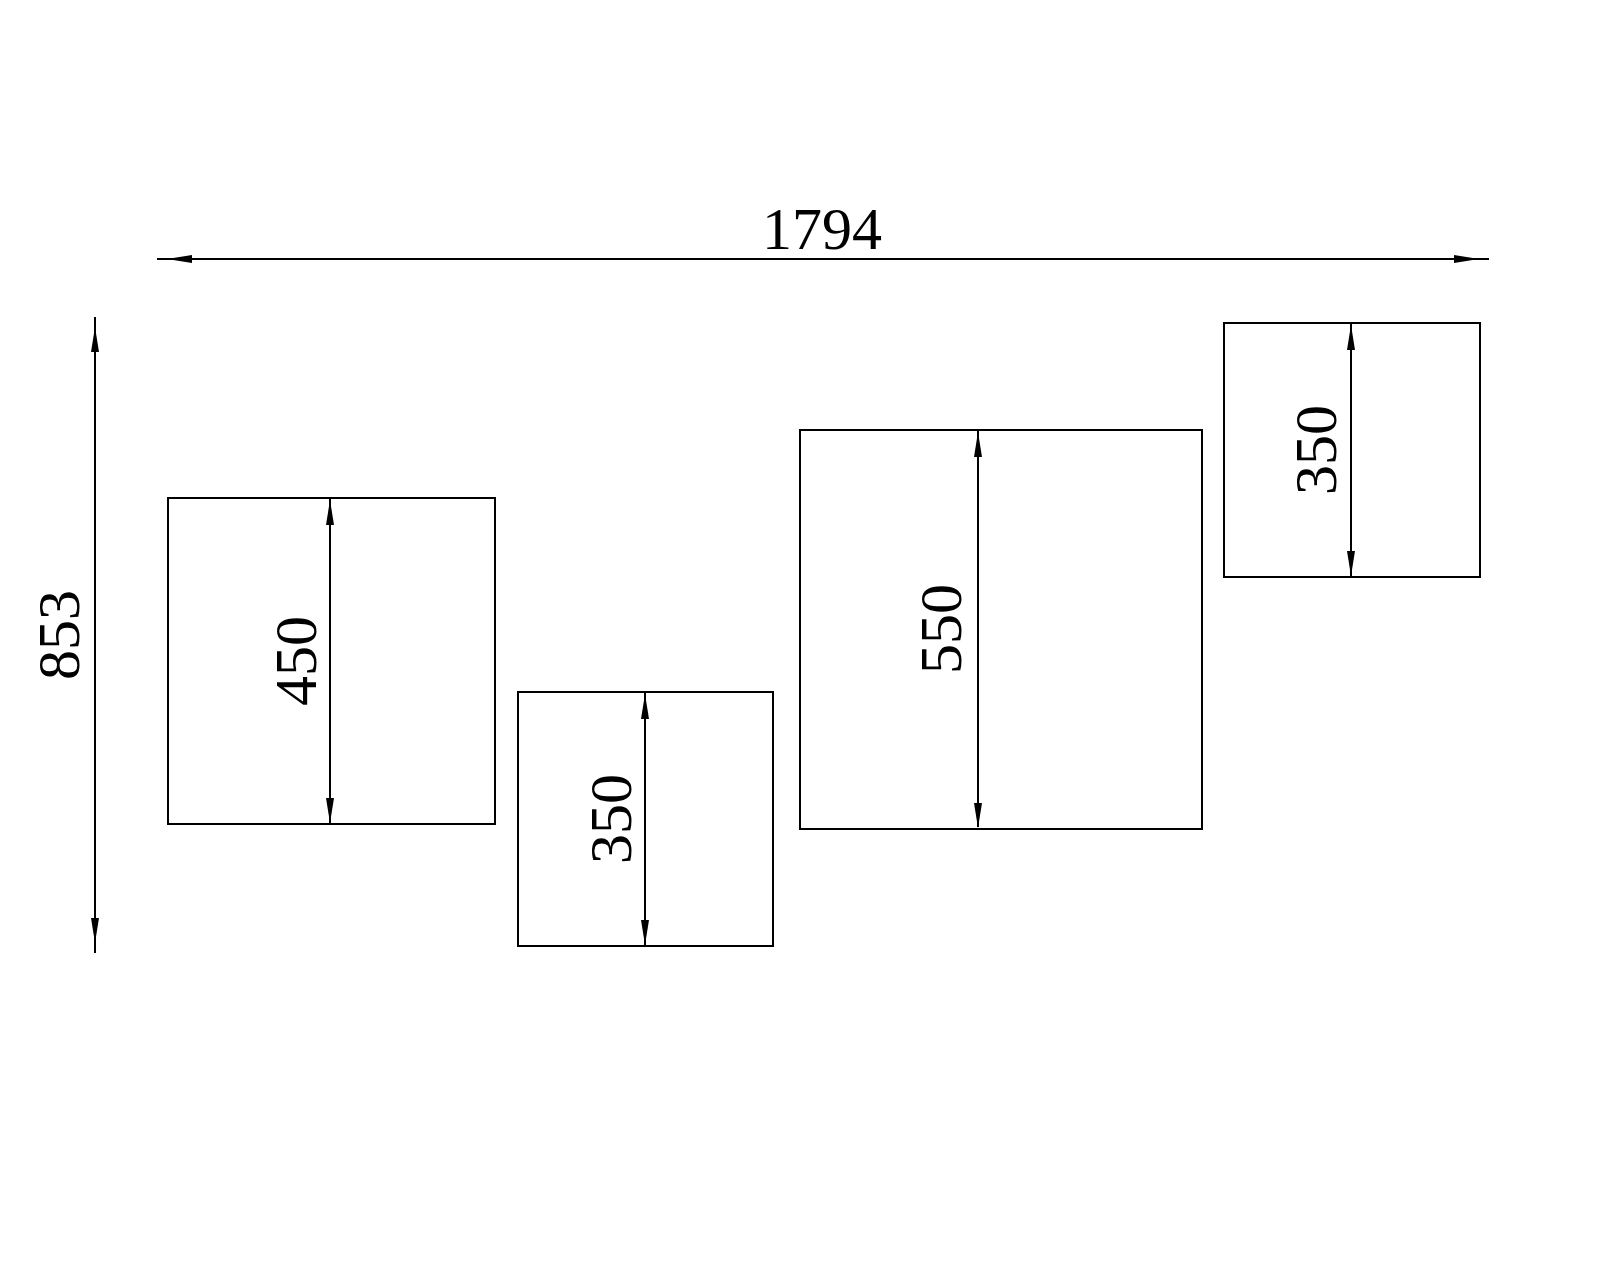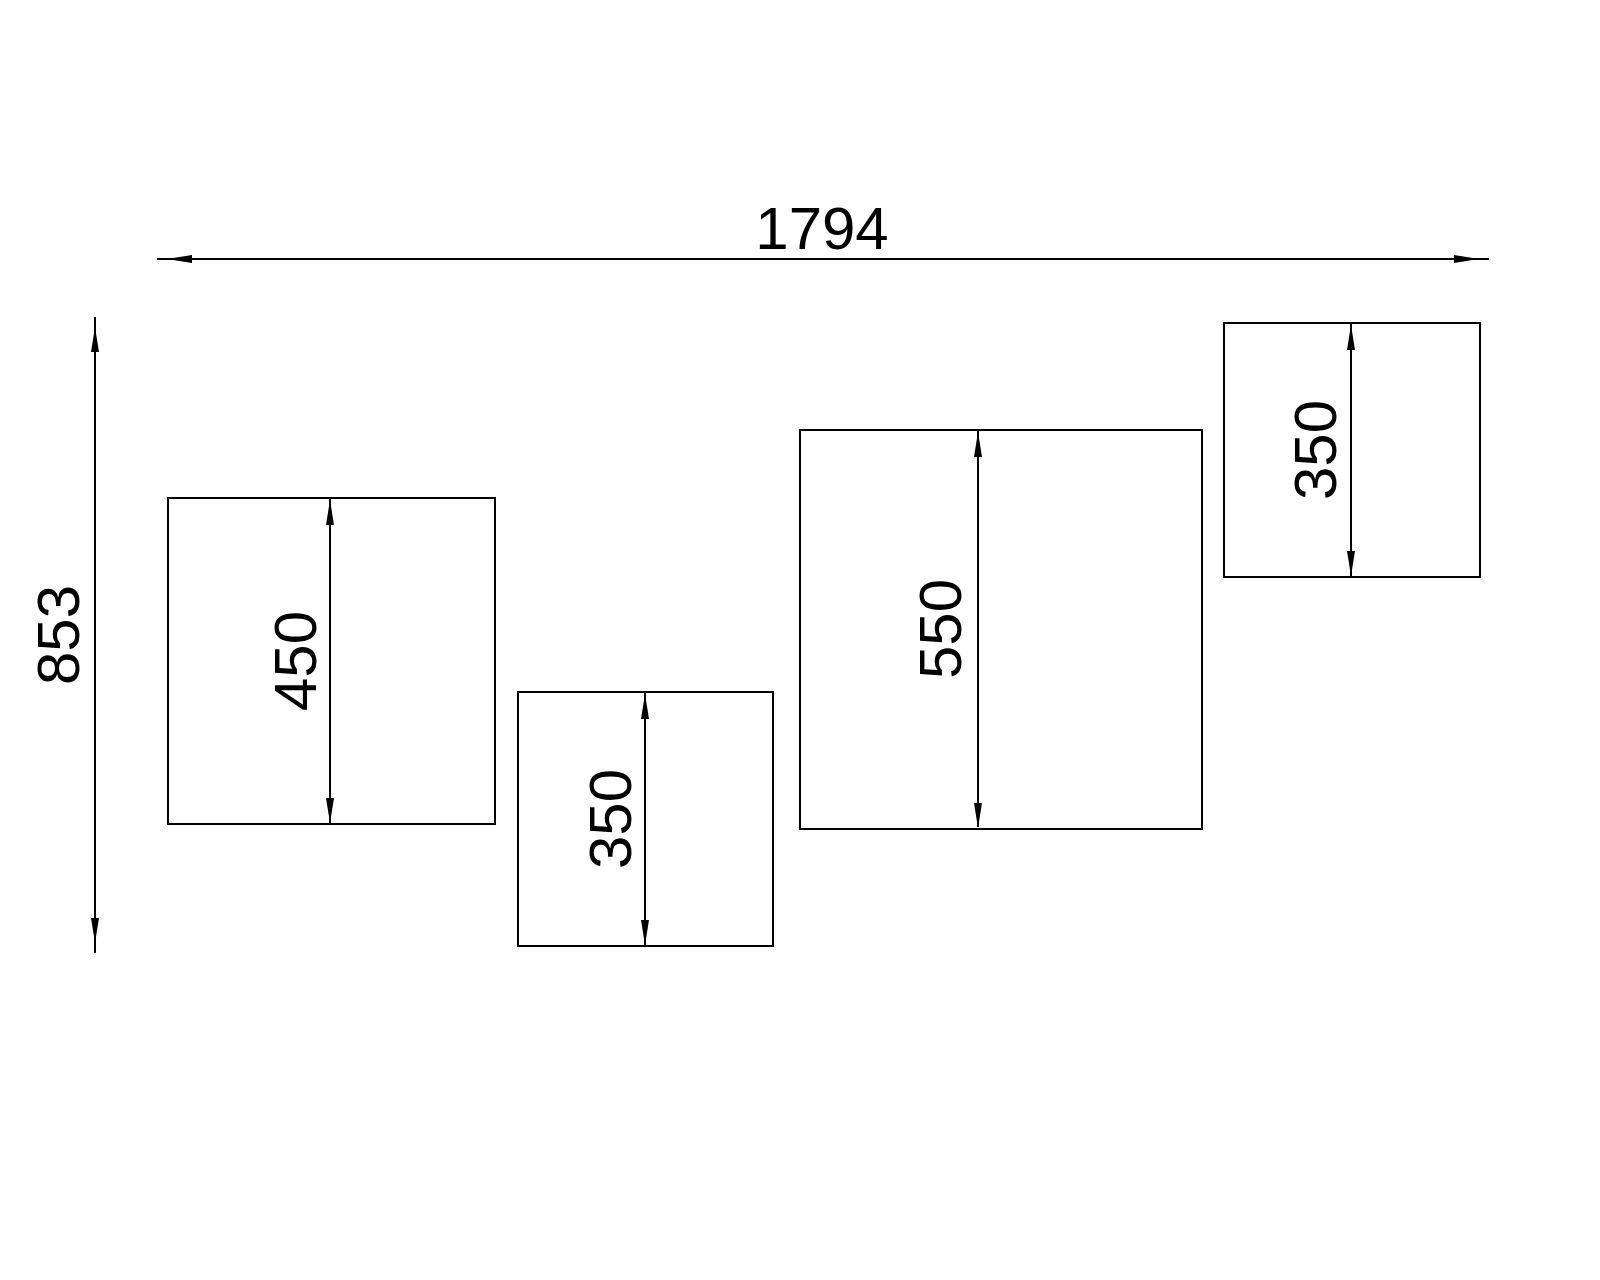--- a/index.html
+++ b/index.html
@@ -7,21 +7,21 @@
     --background:#ffffff;
     --line:#000000;
     --text:#000000;
   }
   html,body{margin:0;padding:0;background:var(--background);}
   #canvas{
     position:relative;
     width:1600px;height:1048px;
     background:var(--background);
     overflow:hidden;
-    font-family:Liberation Sans, sans-serif;
+    font-family:Liberation Serif, serif;
   }
   
   .hline{position:absolute;height:2px;background:var(--line);}
   .vline{position:absolute;width:2px;background:var(--line);}
   .rect{
     position:absolute;
     box-sizing:border-box;
     border:2px solid var(--line);
     background:transparent;
   }

